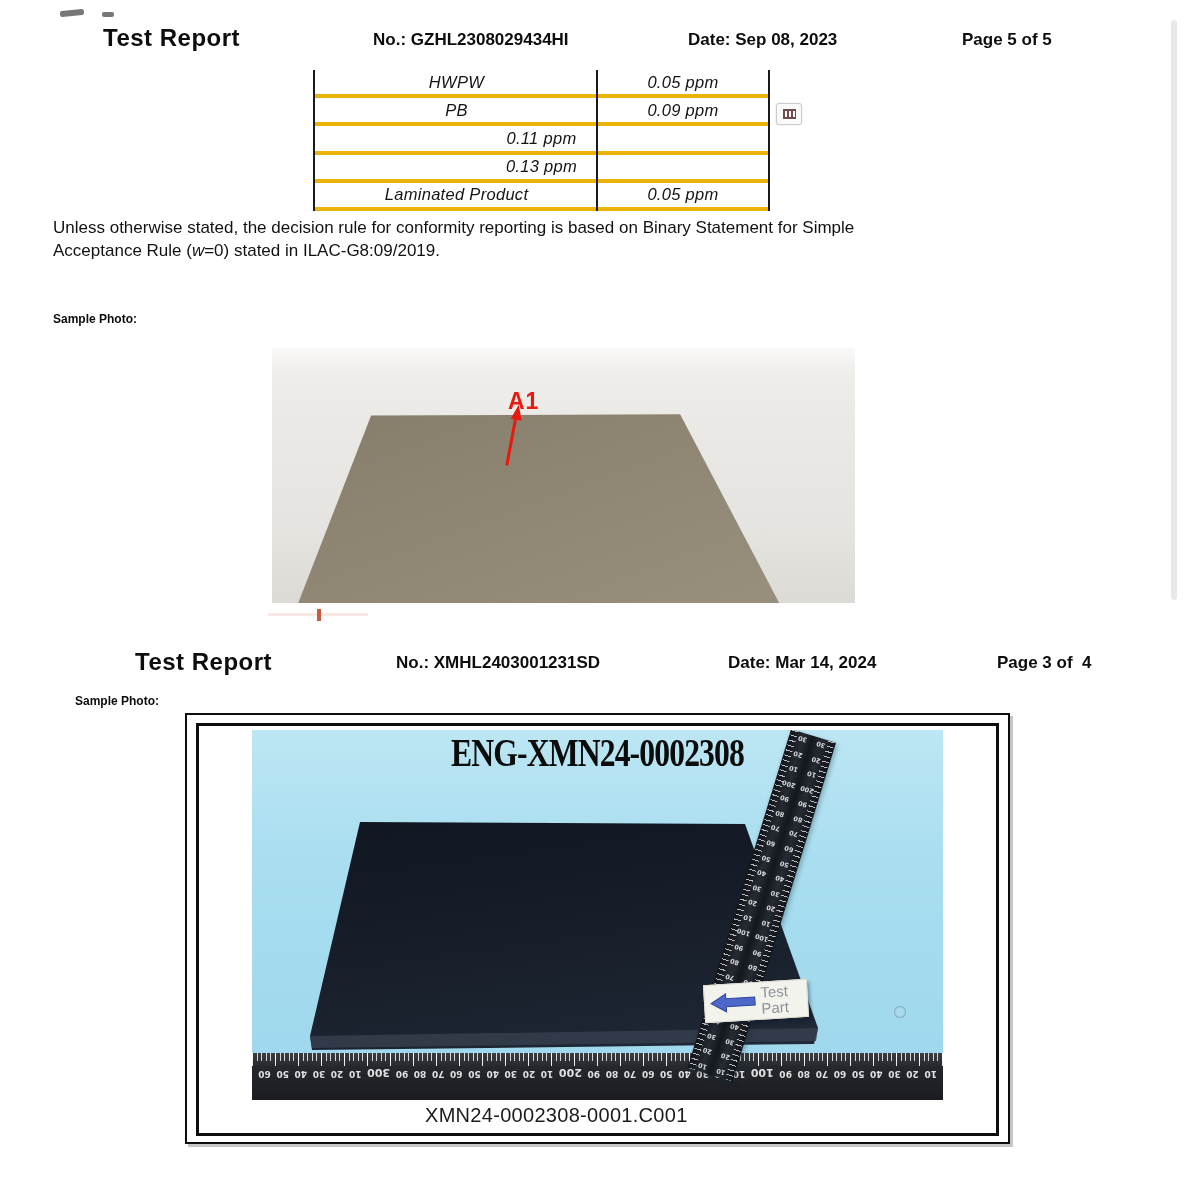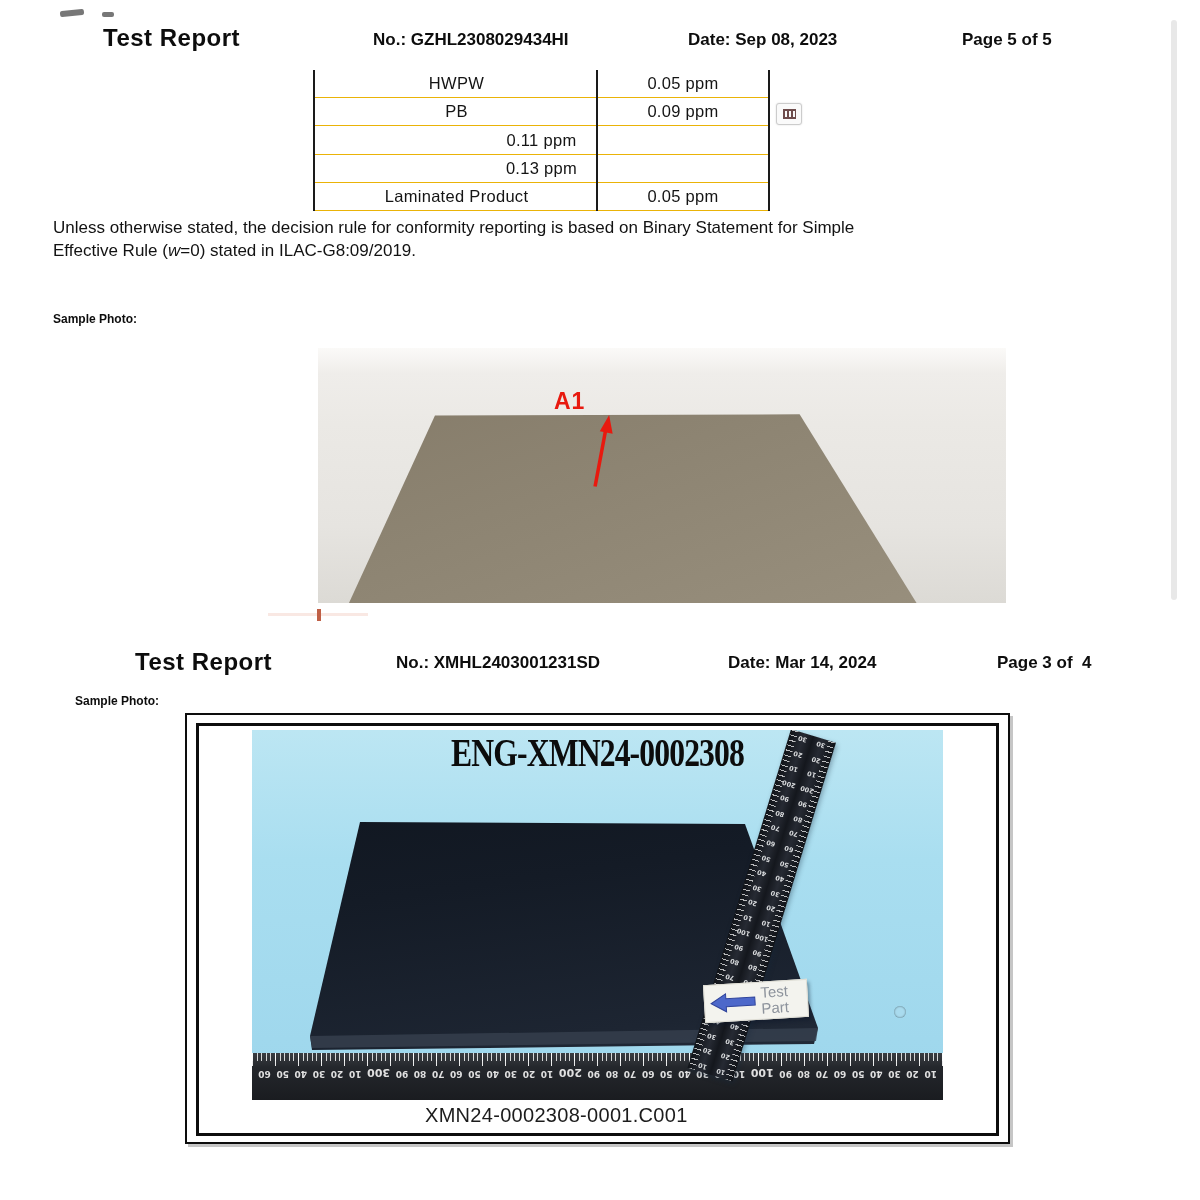--- a/index.html
+++ b/index.html
@@ -17,43 +17,43 @@
                      background:#e8e8e8; border-radius:3px; }
   .red-tick { position:absolute; left:317px; top:609px; width:4px; height:12px; background:#bf5f45; }
   .red-smear { position:absolute; left:268px; top:613px; width:100px; height:3px;
                background:rgba(226,150,128,.22); }
 
   
   .em-table { position:absolute; left:313px; top:70px; width:457px; height:141px;
               border-left:2px solid #1a1a1a; border-right:2px solid #1a1a1a;
               display:flex; flex-direction:column; }
   .em-table .vline { position:absolute; left:281px; top:0; bottom:0; width:2px; background:#1a1a1a; }
-  .em-row { flex:1; display:flex; border-bottom:1px solid #eab308; }
+  .em-row { flex:1; display:flex; border-bottom:4px solid #eab308;font-style:italic; }
   .em-cell { display:flex; align-items:center; justify-content:center;
              font-size:16.5px; letter-spacing:.3px; color:#141414; }
   .em-cell.mat { width:283px; }
   .em-cell.val { flex:1; }
 
   .img-ph { position:absolute; left:776px; top:103px; width:26px; height:22px;
             background:#fafafa; border:1px solid #ccc; border-radius:3px;
             display:flex; align-items:center; justify-content:center; box-shadow:0 0 2px #ddd; }
   .img-ph .grate { width:13px; height:10px;
             border-top:2px solid #6e4c4c; border-bottom:2px solid #6e4c4c;
             background:repeating-linear-gradient(90deg,#6e4c4c 0 2px, transparent 2px 4px); }
 
   
   .notes { position:absolute; left:53px; top:216px; width:985px; font-size:17px;
            line-height:23px; color:#121212; }
   .notes p + p { margin-top:20px; }
 
   .section-label { position:absolute; font-size:12px; font-weight:bold; color:#0d0d0d; }
 
   
-  .photo1 { position:absolute; left:272px; top:348px; width:688px; height:255px; overflow:hidden;
-            background:linear-gradient(180deg,#fbfaf8 0%,#efedea 10%,#ebe9e5 30%,#e6e4e0 70%,#dcdad5 100%);margin-left:46px; }
+  .photo1 { position:absolute; left:272px; top:348px; width:583px; height:255px; overflow:hidden;
+            background:linear-gradient(180deg,#fbfaf8 0%,#efedea 10%,#ebe9e5 30%,#e6e4e0 70%,#dcdad5 100%); }
   .board { position:absolute; inset:0;
            background:linear-gradient(160deg,#837967 0%,#8d8472 45%,#99907e 100%);
            clip-path:polygon(17% 26.5%, 70% 26%, 87% 100%, 4.5% 100%); }
   .a1-label { position:absolute; left:236px; top:40px; color:#e8190f; font-size:23px;
               font-weight:bold; letter-spacing:1px; }
   .a1-svg { position:absolute; inset:0; }
 
   
   .frame-outer { position:absolute; left:185px; top:713px; width:825px; height:431px;
                  border:2px solid #0d0d0d; background:#fff; box-shadow:3px 3px 0 #c6c6c6; }
@@ -147,21 +147,21 @@
       <div class="em-cell val">0.05 ppm</div>
     </div>
   </div>
 
   <div class="img-ph">
     <div class="grate"></div>
   </div>
 
   <div class="notes">
     <p><span>Unless otherwise stated, the decision rule for conformity reporting is based on Binary Statement for Simple</span><br>
-       <span>Effective Rule (</span><i>w</i><span>=0) stated in ILAC-G8:09/2019.</span></p>
+       <span>Acceptance Rule (</span><i>w</i><span>=0) stated in ILAC-G8:09/2019.</span></p>
   </div>
 
   <div class="section-label" style="left:53px; top:312px;">Sample Photo:</div>
 
   <div class="photo1">
     <div class="board"></div>
     <svg class="a1-svg" viewBox="0 0 586 255">
       <line x1="236" y1="118" x2="245" y2="70" stroke="#e8190f" stroke-width="3"></line>
       <polygon points="248,57 251,73 240,71" fill="#e8190f"></polygon>
     </svg>

